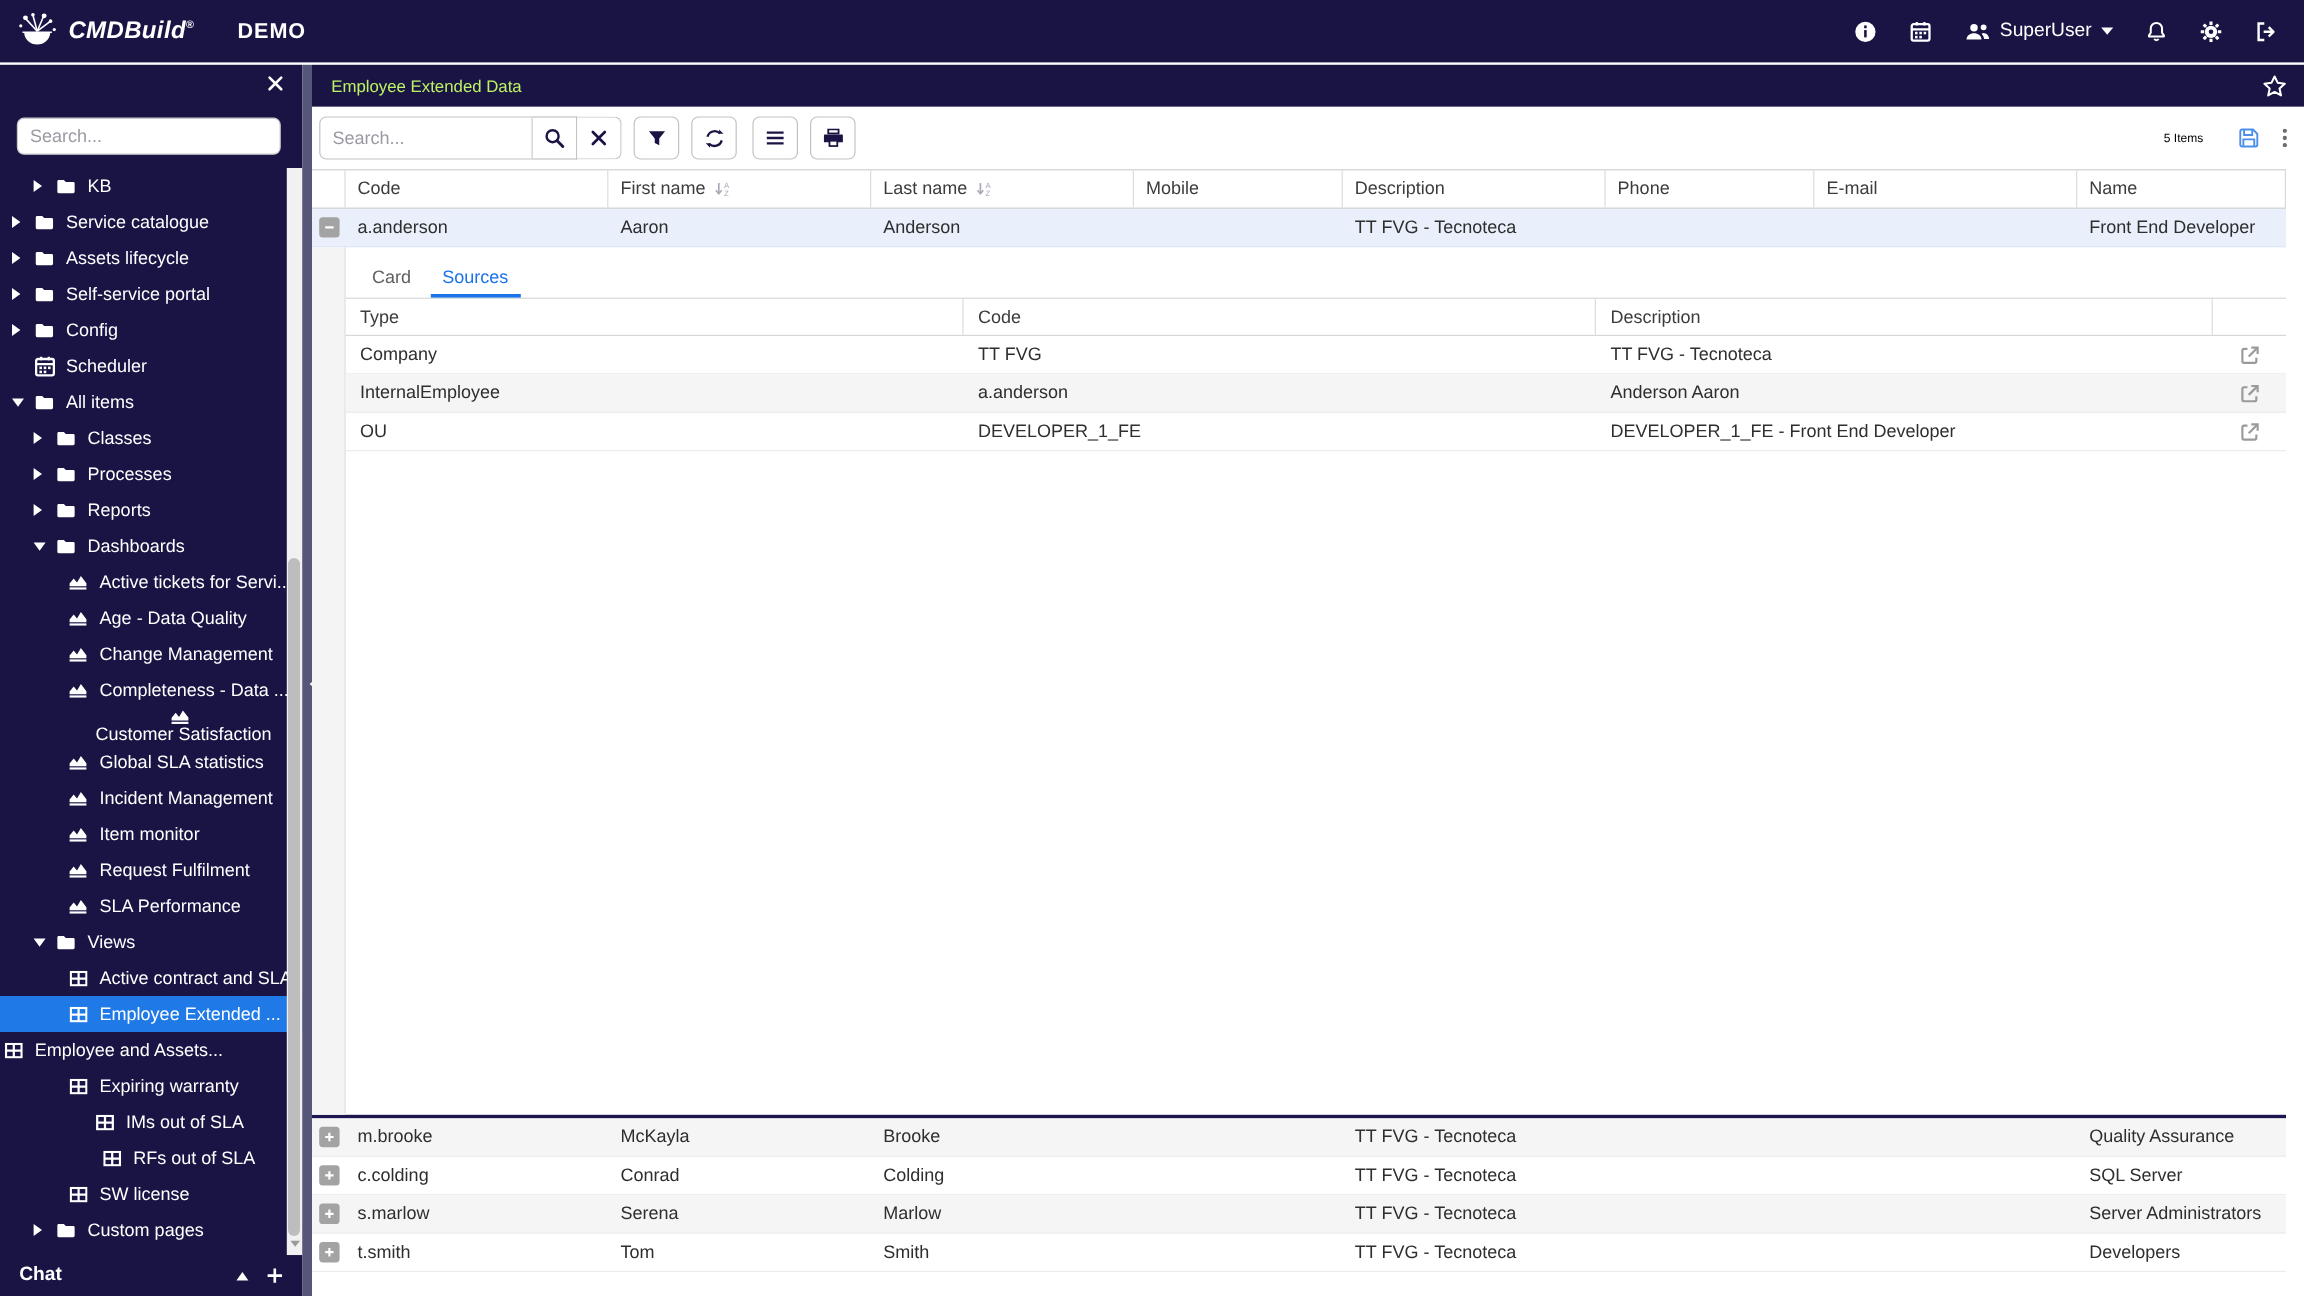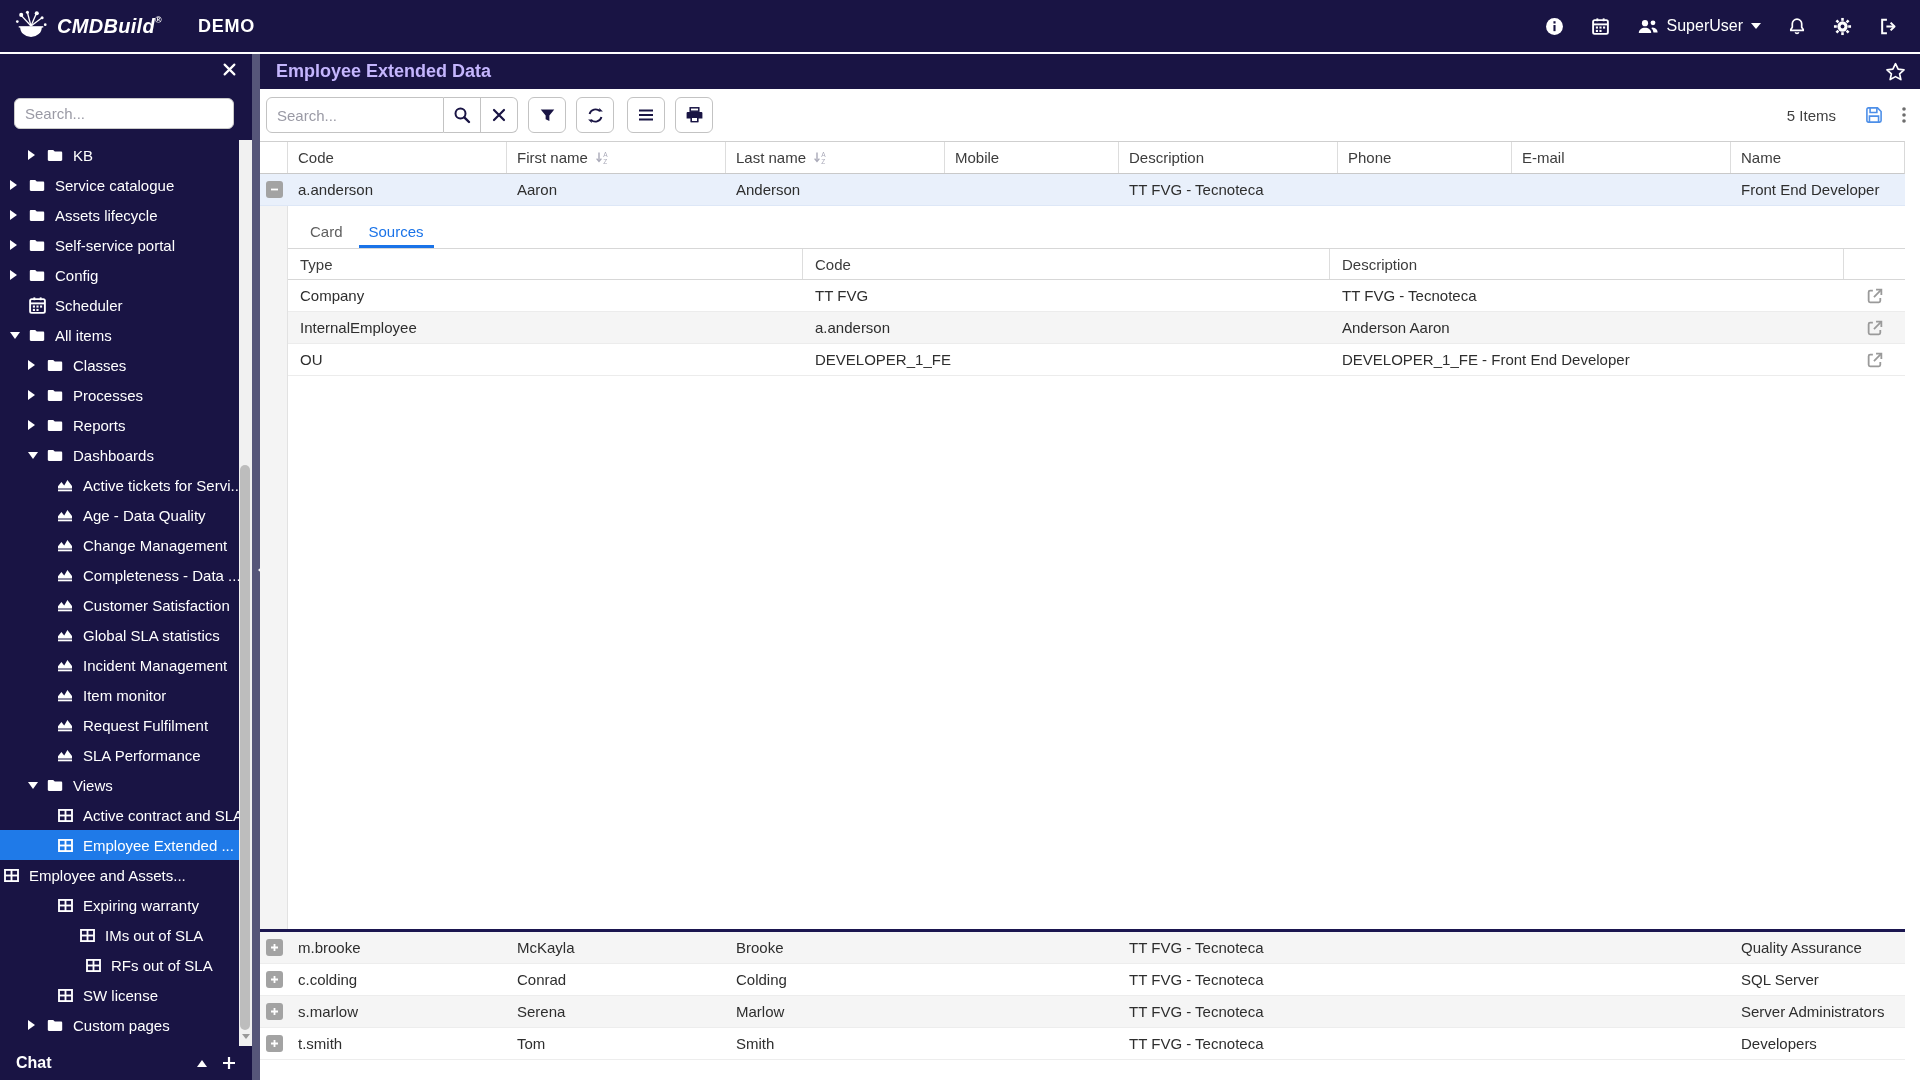--- a/index.html
+++ b/index.html
@@ -38,32 +38,32 @@
 .chat-title{font-weight:bold;font-size:16px}
 .chat-actions{margin-left:auto;display:flex;gap:15px;align-items:center}
 .chev-up{width:0;height:0;border:5px solid transparent;border-bottom:7px solid #fff;margin-bottom:4px;cursor:pointer}
 
 
 .splitter{position:absolute;top:54px;left:252px;width:8px;bottom:0;background:#565679}
 .split-handle{position:absolute;top:511px;left:1px;width:0;height:0;border:5px solid transparent;border-right:6px solid #fff;cursor:pointer}
 
 
 .titlebar{position:absolute;left:260px;top:54px;width:1660px;height:35px;background:#191444;display:flex;align-items:center;padding:0 14px 0 16px}
-.title{color:#c4b5fd;font-weight:bold;font-size:18px}
+.title{color:#bef264;font-weight:normal;font-size:14px}
 .star{margin-left:auto;cursor:pointer}
 .main{position:absolute;left:260px;top:89px;width:1660px;bottom:0;background:#fff}
 .toolbar{height:52px;display:flex;align-items:center;padding:0 12px 0 6px}
 .search-group{display:flex;height:36px}
 .tb-input{width:178px;height:36px;border:1px solid #c3c3c3;border-radius:6px 0 0 6px;padding:0 10px;font-size:15px;font-family:inherit;color:#333;outline:none}
 .tb-input::placeholder{color:#9a9aa5}
 .tb-seg{width:37px;height:36px;border:1px solid #c3c3c3;border-left:none;background:#fff;display:flex;align-items:center;justify-content:center;cursor:pointer}
 .tb-seg.last{border-radius:0 6px 6px 0}
 .tb-btn{width:38px;height:36px;border:1px solid #c3c3c3;border-radius:6px;background:#fff;display:flex;align-items:center;justify-content:center;margin-left:10px;cursor:pointer}
 .tb-btn.mL{margin-left:13px}
-.items-count{margin-left:auto;font-size:15px;color:#404040}
+.items-count{margin-left:auto;font-size:10px;color:#000000}
 .save-ic{margin-left:29px;cursor:pointer}
 .dots{margin-left:17px;cursor:pointer;padding:0 2px}
 
 
 .grid{position:absolute;top:52px;left:0;width:1645px;bottom:0}
 .g-header{display:flex;height:33px;border-top:1px solid #cfcfcf;border-bottom:1px solid #c9c9c9;border-right:1px solid #d9d9d9}
 .g-expand{width:28px;flex:none;border-right:1px solid #ddd}
 .g-hcell{font-size:15px;color:#3c3c3c;display:flex;align-items:center;padding-left:10px;border-right:1px solid #ddd;height:100%}
 .g-hcell .ic{margin-left:7px}
 .g-row{display:flex;height:32px;align-items:center;border-bottom:1px solid #ededed}
@@ -353,21 +353,21 @@
       </div>
       <div class="tree-item" style="padding-left: 54px;">
         <span class="tree-ic ic">
           <svg width="16" height="14" viewBox="0 0 16 14">
             <path d="M1 10.5V8.2L4.4 4l2.8 3.4L10.4 2 15 8v2.5z" fill="#fff"></path>
             <rect x="1" y="11.5" width="14" height="1.8" fill="#fff"></rect>
           </svg>
         </span>
         <span>Completeness - Data ...</span>
       </div>
-      <div class="tree-item" style="padding-left: 54px;">
+      <div class="tree-item" style="padding-left: 54px; flex-direction: column;">
         <span class="tree-ic ic">
           <svg width="16" height="14" viewBox="0 0 16 14">
             <path d="M1 10.5V8.2L4.4 4l2.8 3.4L10.4 2 15 8v2.5z" fill="#fff"></path>
             <rect x="1" y="11.5" width="14" height="1.8" fill="#fff"></rect>
           </svg>
         </span>
         <span>Customer Satisfaction</span>
       </div>
       <div class="tree-item" style="padding-left: 54px;">
         <span class="tree-ic ic">

